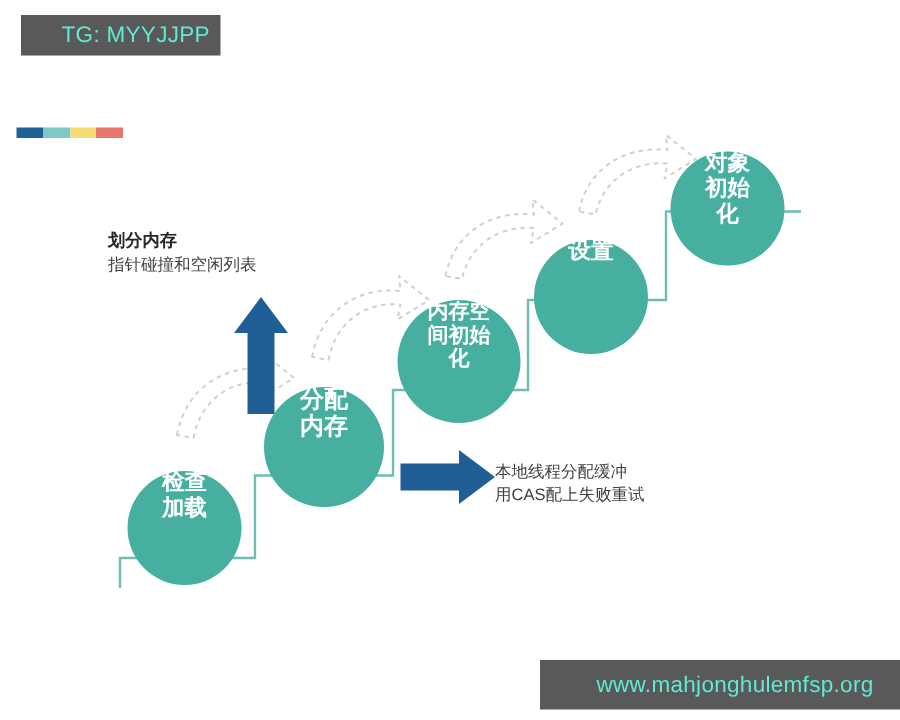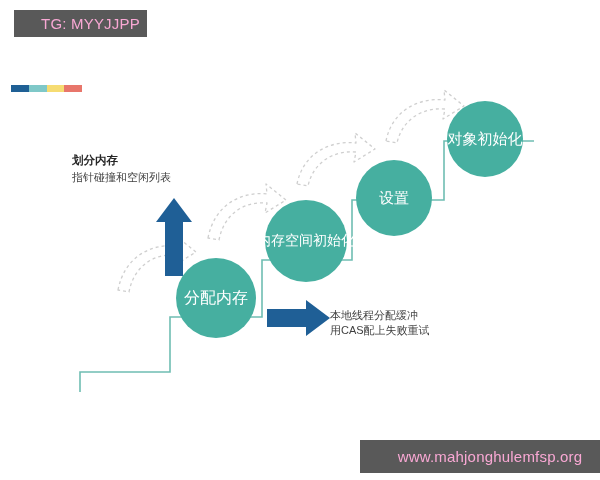--- a/index.html
+++ b/index.html
@@ -13,21 +13,21 @@
   #page {
     position: relative;
     width: 600px; height: 480px;
     background: #ffffff;
   }
 
   
   .badge {
     position: absolute;
     background: #595959;
-    color: #f9a8d4;
+    color: #5eead4;
     display: flex;
     align-items: center;
     justify-content: center;
     letter-spacing: .2px;
     padding-left: 20px;
   }
   #tg-badge {
     left: 14px; top: 10px;
     width: 133px; height: 27px;
     font-size: 15px;
@@ -54,26 +54,25 @@
     width: 600px; height: 480px;
   }
 
   
   .node {
     position: absolute;
     border-radius: 50%;
     background: #46AFA0;
     color: #ffffff;
     display: flex;
-    flex-direction: row;
+    flex-direction: column;
     align-items: center;
-    justify-content: center;
     text-align: center;
     line-height: 1.12;
-    font-weight: 400;
+    font-weight: 700;
   }
   .node .lbl { display: block; white-space: nowrap; }
 
   #node-0 { left: 85px;  top: 314px; width: 76px; height: 76px; font-size: 15px; }
   #node-1 { left: 176px; top: 258px; width: 80px; height: 80px; font-size: 16px; }
   #node-2 { left: 265px; top: 200px; width: 82px; height: 82px; font-size: 14px; }
   #node-3 { left: 356px; top: 160px; width: 76px; height: 76px; font-size: 15px; }
   #node-4 { left: 447px; top: 101px; width: 76px; height: 76px; font-size: 15px; }
 
   
@@ -122,20 +121,24 @@
       <path d="M 386 141 C 392 111, 418 97, 445 100 L 444 90 L 464 106 L 443 119 L 445 109
                C 422 107, 402 120, 397 143 Z"></path>
     </g>
 
     <g fill="#1F5F96">
       <polygon points="174,198 192,222 183,222 183,276 165,276 165,222 156,222"></polygon>
       <polygon points="330,318 306,300 306,309 267,309 267,327 306,327 306,336"></polygon>
     </g>
   </svg>
 
+  <div class="node" id="node-0">
+    <span class="lbl">检查</span>
+    <span class="lbl">加载</span>
+  </div>
 
   <div class="node" id="node-1">
     <span class="lbl">分配</span>
     <span class="lbl">内存</span>
   </div>
 
   <div class="node" id="node-2">
     <span class="lbl">内存空</span>
     <span class="lbl">间初始</span>
     <span class="lbl">化</span>

